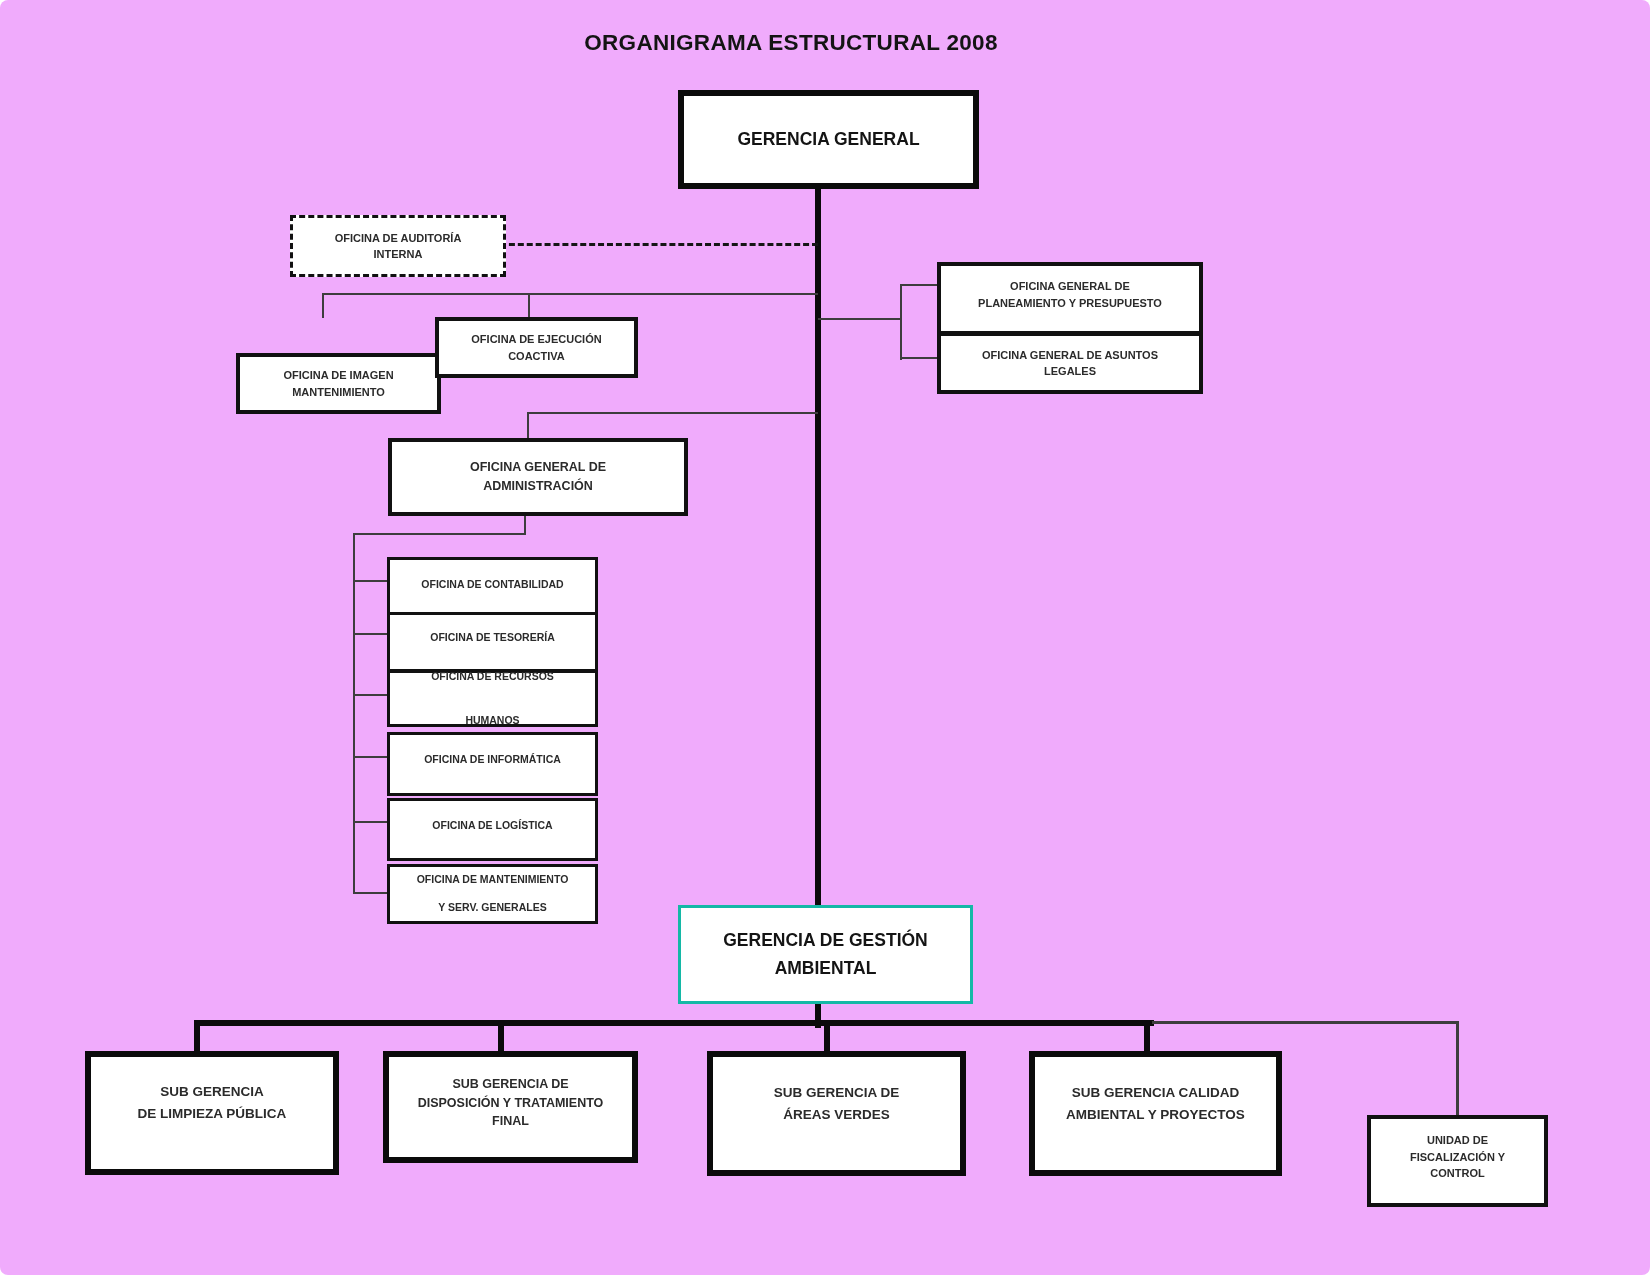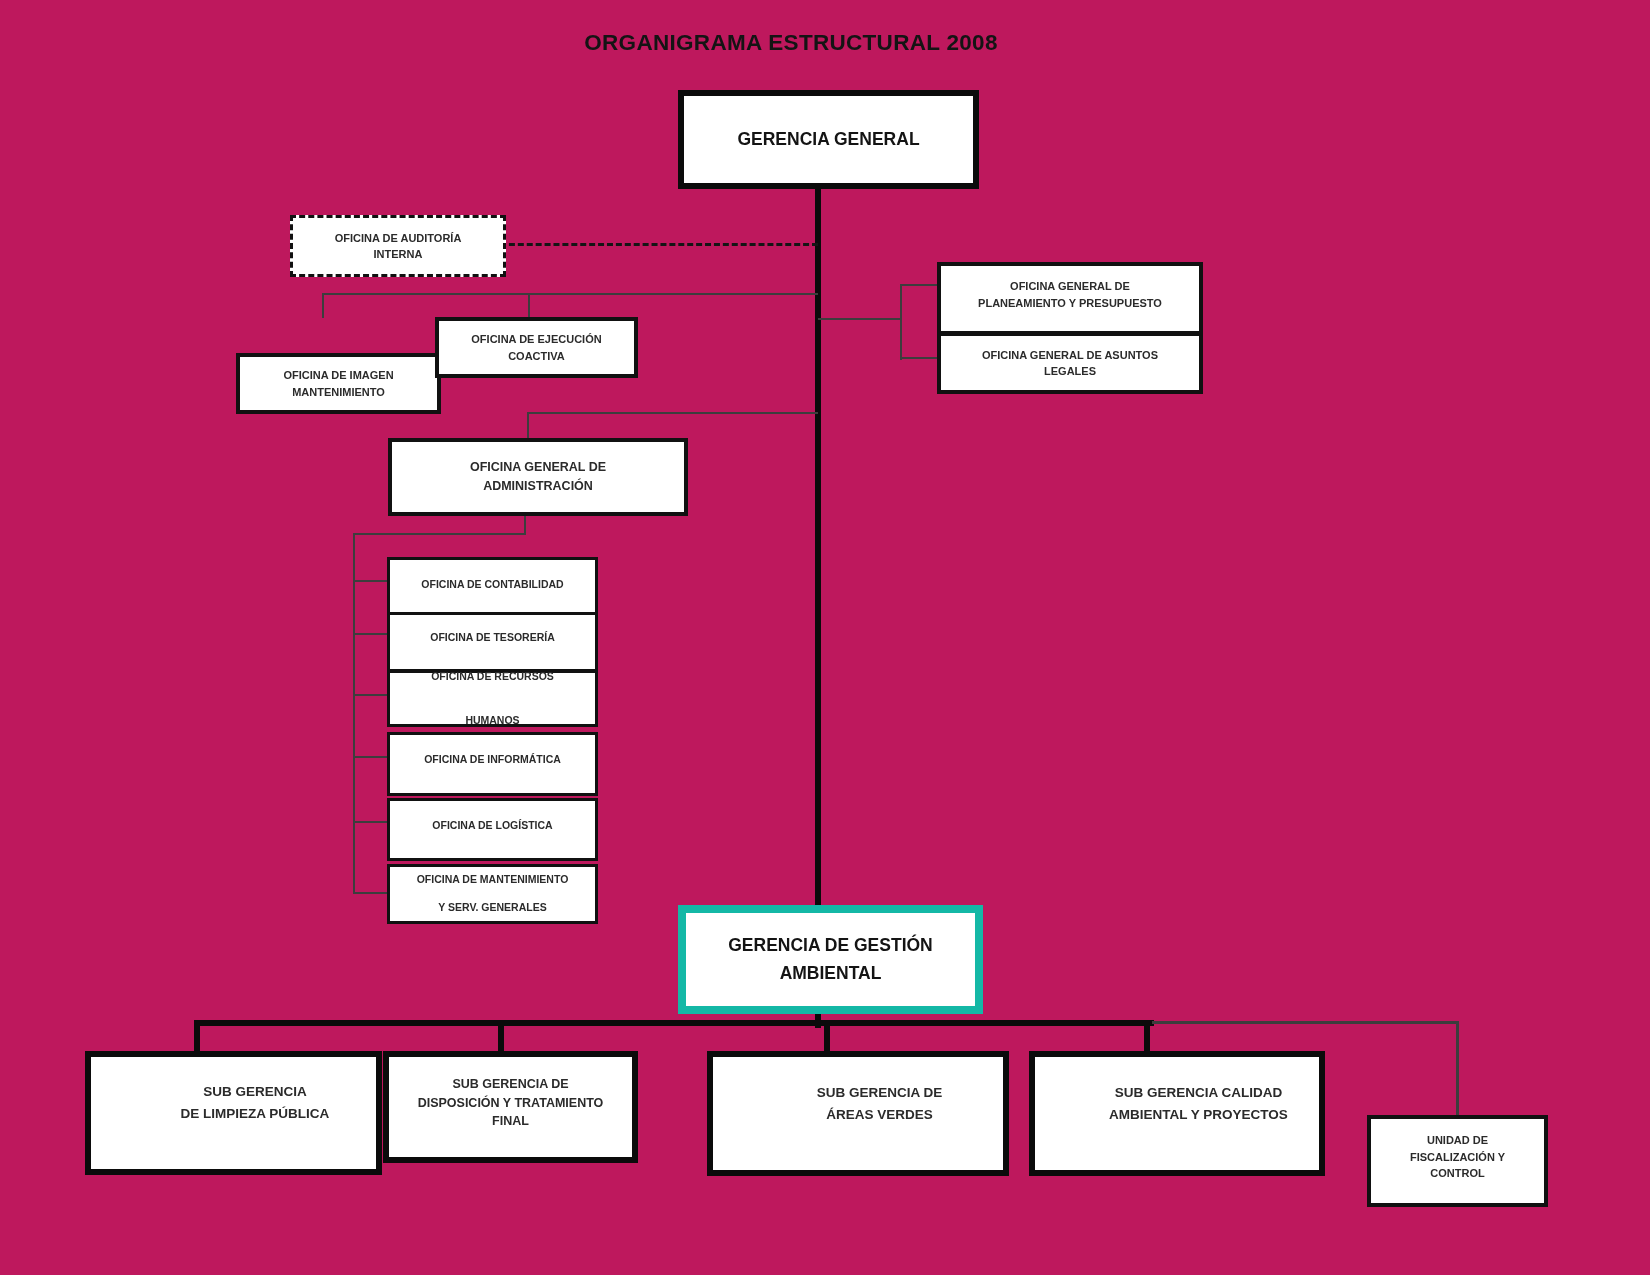--- a/index.html
+++ b/index.html
@@ -1,36 +1,36 @@
 <!DOCTYPE html>
 <html><head>
 <meta charset="utf-8">
 <style>
   html,body{margin:0;padding:0;background:#ffffff;}
   body{font-family:"Liberation Sans","DejaVu Sans",sans-serif;}
-  #canvas{position:relative;width:1650px;height:1275px;background:#be185d;overflow:hidden;}
+  #canvas{position:relative;width:1650px;height:1275px;background:#f0abfc;overflow:hidden;border-radius:8px;}
   .title{position:absolute;left:0;top:30px;width:1582px;text-align:center;
          font-size:22.5px;font-weight:bold;color:#141414;letter-spacing:.3px;}
   
   .ln{position:absolute;background:#3d3d3d;z-index:1;}
   .ln.thick{background:#0b0b0b;}
   .ln.dash{background:none;border-top:3px dashed #151515;height:0;}
   
   .box{position:absolute;z-index:2;background:#ffffff;display:flex;flex-direction:column;
        justify-content:center;align-items:center;text-align:center;color:#2b2b2b;
        font-weight:bold;line-height:1.5;}
   .b3{border:3px solid #111111;}
   .b4{border:4px solid #111111;}
   .b6{border:6px solid #0b0b0b;}
-  .b7{border:8px solid #14b8a6;}
+  .b7{border:3px solid #14b8a6;}
   .bdash{border:3px dashed #111111;}
   .fs10{font-size:10.5px;}
   .fs11{font-size:11px;}
   .fs12{font-size:12.5px;}
-  .fs13{font-size:13.5px;line-height:1.6;padding-left:43px;}
+  .fs13{font-size:13.5px;line-height:1.6;}
   .fs17{font-size:17.5px;color:#141414;line-height:1.55;}
   .pb-lg{padding-bottom:20px;}
   .pb-sm{padding-bottom:8px;}
 </style>
 </head>
 <body>
 
 <div id="canvas">
 
   <div class="title">ORGANIGRAMA ESTRUCTURAL 2008</div>

